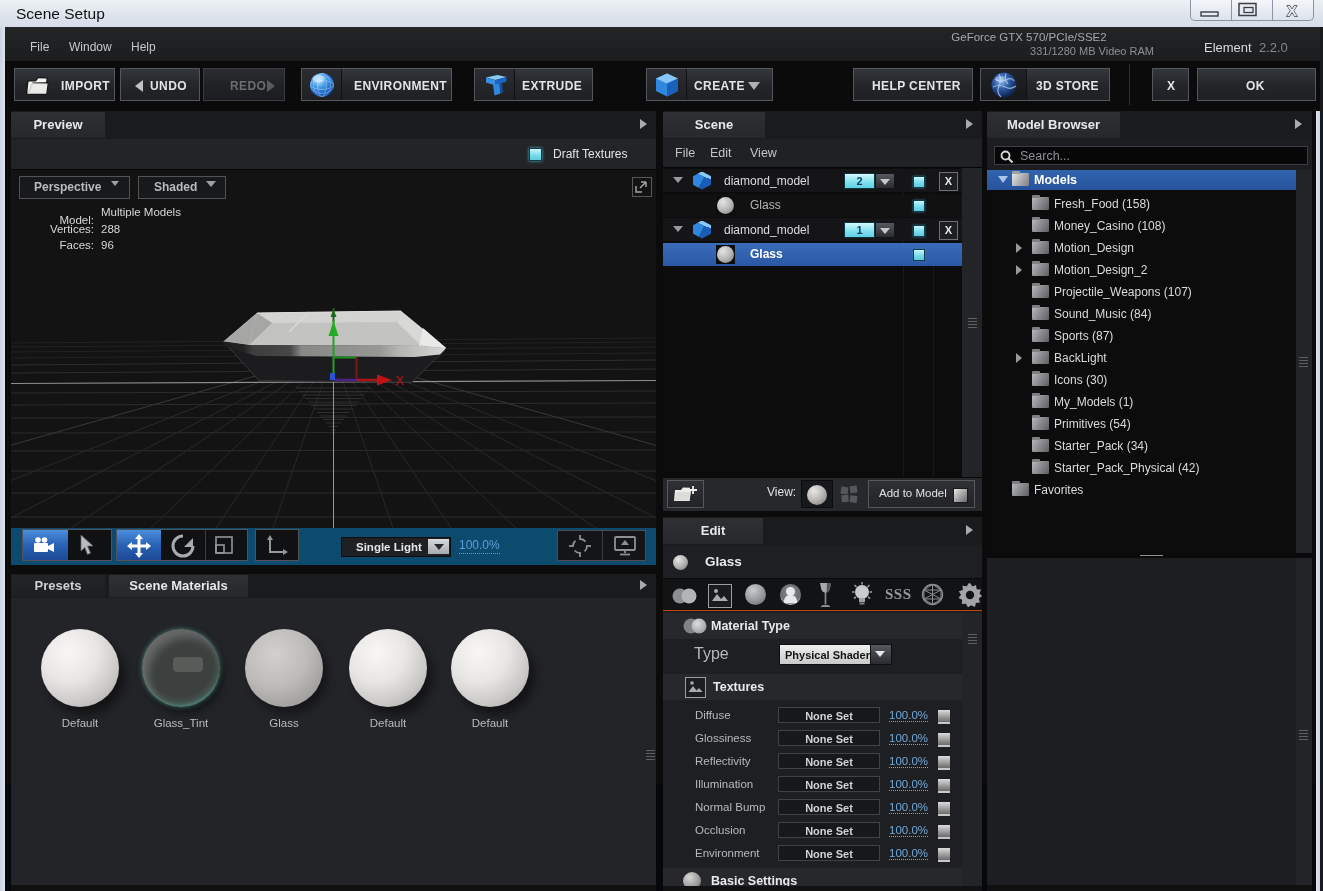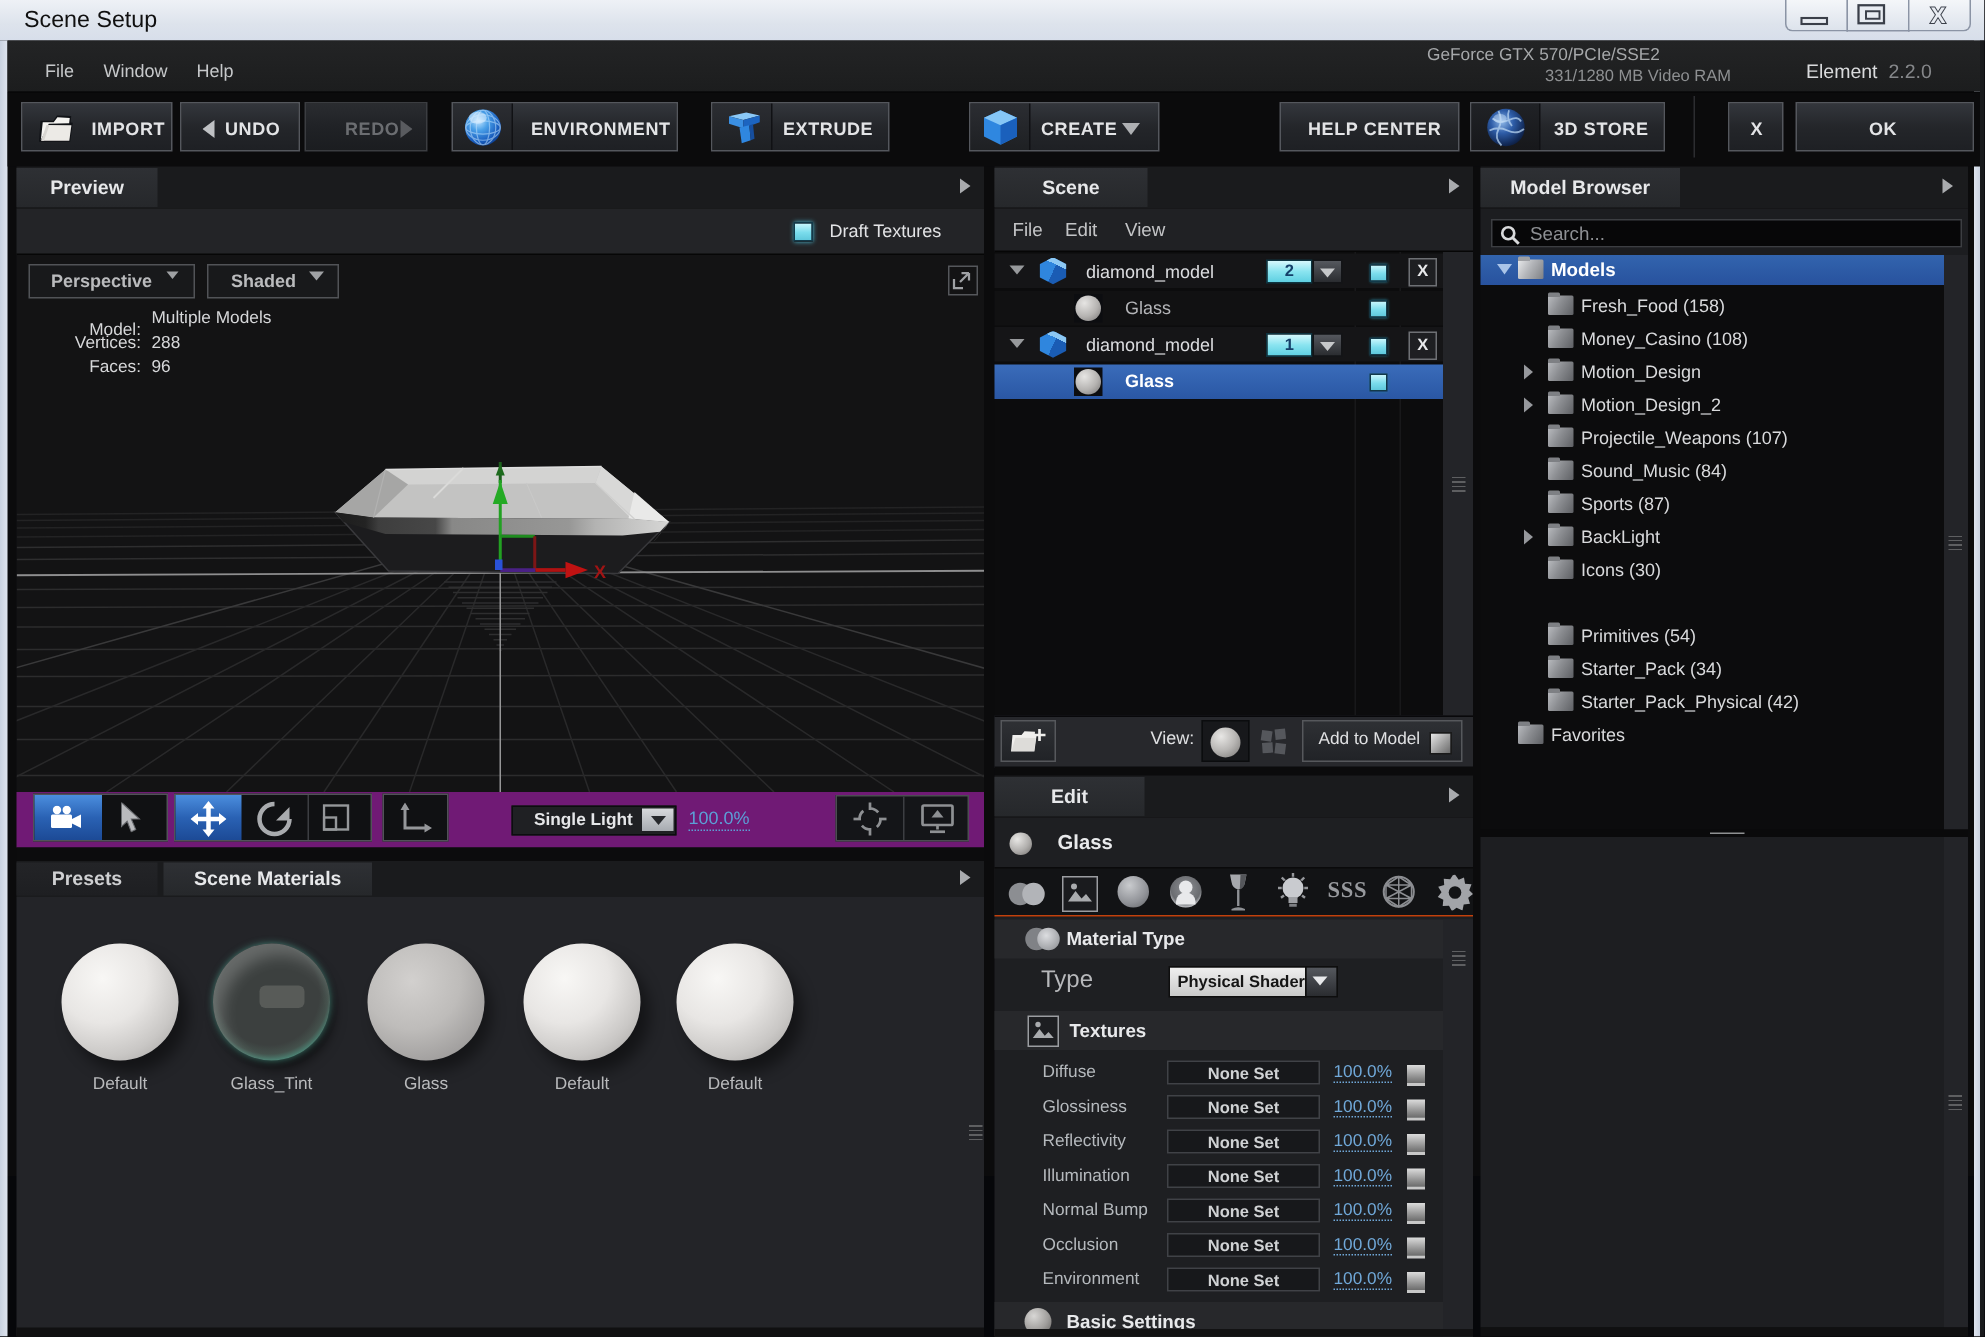--- a/index.html
+++ b/index.html
@@ -315,21 +315,21 @@
     <div style="position:absolute;left:0;top:36px;width:300px;height:56px;font-size:11.5px;color:#d6d7d9;">
       <span style="position:absolute;right:217px;top:8px;padding-left:33px;">Model:</span>
         <span style="position:absolute;left:90px;top:0;">Multiple Models</span>
       <span style="position:absolute;right:217px;top:16.5px;">Vertices:</span>
         <span style="position:absolute;left:90px;top:16.5px;">288</span>
       <span style="position:absolute;right:217px;top:33px;">Faces:</span>
         <span style="position:absolute;left:90px;top:33px;">96</span>
     </div>
   </div>
 
-  <div class="abs" style="left:11px;top:528px;width:645px;height:37px;background:#701a75;">
+  <div class="abs" style="left:11px;top:528px;width:645px;height:37px;background:#0c4a6e;">
     <div style="position:absolute;left:11px;top:1px;width:90px;height:32px;border:1px solid #515358;box-sizing:border-box;background:#101113;">
       <div style="position:absolute;left:0;top:0;width:45px;height:30px;background:linear-gradient(#4b8ede,#2a62b4 50%,#1c4a96);"></div>
       <svg style="position:absolute;left:10px;top:7px" width="26" height="17" viewBox="0 0 26 17">
         <circle cx="5" cy="3" r="2.8" fill="#fff"></circle>
           <circle cx="11.5" cy="3" r="2.8" fill="#fff"></circle>
         <rect x="1" y="6" width="14" height="9" rx="1" fill="#fff"></rect>
         <path d="M15 9 L21 6 L21 15 L15 12 Z" fill="#fff"></path>
       </svg>
       <svg style="position:absolute;left:56px;top:5px" width="16" height="20" viewBox="0 0 16 20">
         <path d="M2 0 L14 11 L8.5 11 L11.5 18 L8.5 19.5 L5.8 12.5 L2 16 Z" fill="#b9babd" stroke="#6a6c70" stroke-width="0.7"></path>
@@ -648,20 +648,24 @@
       </div>
     <div class="mrow" style="top:177.5px;">
         <span class="marr"></span>
         <span class="folder dim mf"></span>
         <span class="mtext">BackLight</span>
       </div>
     <div class="mrow" style="top:199.5px;">
         <span class="folder dim mf"></span>
         <span class="mtext">Icons (30)</span>
       </div>
+    <div class="mrow" style="top:221.5px;">
+        <span class="folder dim mf"></span>
+        <span class="mtext">My_Models (1)</span>
+      </div>
     <div class="mrow" style="top:243.5px;">
         <span class="folder dim mf"></span>
         <span class="mtext">Primitives (54)</span>
       </div>
     <div class="mrow" style="top:265.5px;">
         <span class="folder dim mf"></span>
         <span class="mtext">Starter_Pack (34)</span>
       </div>
     <div class="mrow" style="top:287.5px;">
         <span class="folder dim mf"></span>

